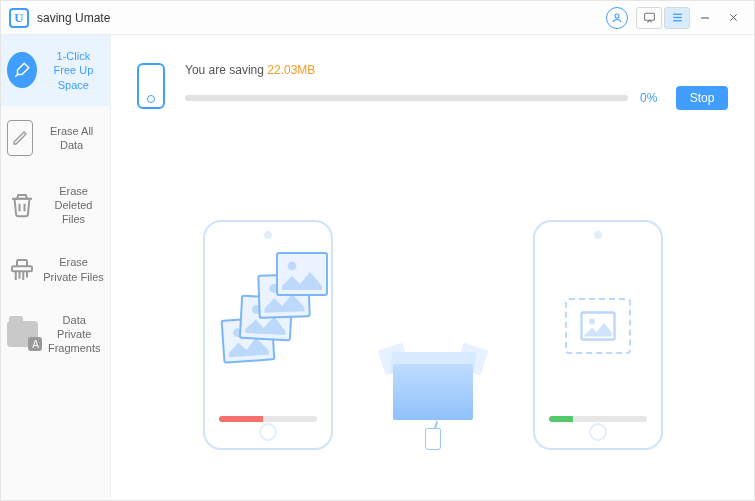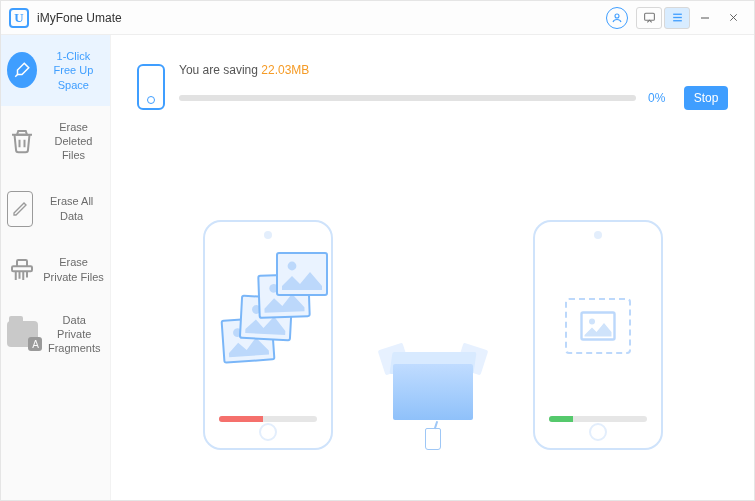--- a/index.html
+++ b/index.html
@@ -19,30 +19,30 @@
   .side-item { display: flex; flex-direction: row; align-items: center; justify-content: center; padding: 14px 6px; font-size: 11px; color: #6b6b6b; text-align: center; line-height: 1.3; cursor: pointer; gap: 6px; }
   .side-item.active { background: #eaf4ff; color: #3f9eff; }
   .side-icon-circle { width: 36px; height: 36px; border-radius: 50%; background: #3f9eff; display:flex; align-items:center; justify-content:center; color:#fff; }
   .side-icon-box { width: 28px; height: 36px; border: 1.5px solid #9a9a9a; border-radius: 4px; position: relative; color:#9a9a9a; display:flex;align-items:center;justify-content:center; }
   .side-icon-trash { width: 30px; height: 30px; position: relative; color:#9a9a9a; }
   .side-icon-shred { width: 30px; height: 30px; color:#9a9a9a; display:flex;align-items:center;justify-content:center; }
   .side-icon-folder { width: 32px; height: 26px; background:#c9c9c9; border-radius:4px; position:relative; }
   .side-icon-folder::before { content:""; position:absolute; top:-5px; left:2px; width:14px; height:6px; background:#c9c9c9; border-radius:2px 2px 0 0; }
   .side-icon-folder .badge { position:absolute; right:-4px; bottom:-4px; width:14px; height:14px; background:#9a9a9a; border-radius:3px; display:flex;align-items:center;justify-content:center; color:#fafafa; font-size:10px; }
   .main { flex: 1; padding: 28px 26px 12px 26px; position: relative; }
-  .progress-row { display: flex; align-items: flex-end; gap: 14px; }
+  .progress-row { display: flex; align-items: flex-start; gap: 20px; }
   .phone-mini { width: 28px; height: 46px; border: 2px solid #3f9eff; border-radius: 6px; position: relative; }
   .phone-mini::after { content:""; position:absolute; bottom:4px; left:50%; transform:translateX(-50%); width:6px; height:6px; border:1.5px solid #3f9eff; border-radius:50%; }
   .progress-col { flex:1; }
   .saving-text { font-size: 12px; color:#555; margin-bottom: 9px; }
   .saving-text .amount { color: #f59b26; }
   .bar-row { display:flex; align-items:center; gap:12px; }
   .progress-bar { flex:1; height:6px; background:#e2e2e2; border-radius:3px; }
   .pct { font-size:12px; color:#3f9eff; min-width:24px; }
-  .stop-btn { background:#3f9eff; color:#fff; font-size:12px; border:none; border-radius:4px; width:44px; height:24px; cursor:pointer; }
+  .stop-btn { background:#3f9eff; color:#fff; font-size:12px; border:none; border-radius:4px; width:52px; height:24px; cursor:pointer; }
   .illustration { position:relative; margin-top: 60px; height: 280px; display:flex; align-items:flex-end; justify-content:center; gap: 40px; }
   .phone-big { width: 130px; height: 230px; border: 2px solid #cfe3fb; border-radius: 18px; background:#fff; position:relative; display:flex; flex-direction:column; align-items:center; justify-content: space-between; padding: 30px 14px 16px 14px; }
   .phone-big::before { content:""; position:absolute; top:9px; left:50%; transform:translateX(-50%); width:8px; height:8px; background:#e3eefc; border-radius:50%; }
   .phone-big::after { content:""; position:absolute; bottom:7px; left:50%; transform:translateX(-50%); width:14px; height:14px; border:2px solid #e3eefc; border-radius:50%; }
   .photo-stack { position:relative; width:80px; height:110px; }
   .photo { position:absolute; width:52px; height:44px; background:#eaf3ff; border:2px solid #7ab6f8; border-radius:3px; display:flex; align-items:center; justify-content:center; }
   .photo svg { width:100%; height:100%; }
   .photo.p1 { top:66px; left:-6px; transform:rotate(-4deg); }
   .photo.p2 { top:44px; left:12px; transform:rotate(3deg); }
   .photo.p3 { top:22px; left:30px; transform:rotate(-2deg); }
@@ -60,21 +60,21 @@
   .box-flap-r { position:absolute; top:4px; right:-2px; width:26px; height:26px; background:#e7f1ff; transform:rotate(18deg); border-radius:2px; }
   .drink { width:16px; height:22px; border:1.5px solid #9ec7f6; border-radius:2px 2px 3px 3px; margin-top:8px; position:relative; }
   .drink::after{ content:""; position:absolute; top:-8px; left:50%; width:1.5px; height:8px; background:#9ec7f6; transform: translateX(2px) rotate(18deg); }
 </style>
 </head>
 <body>
 
 <div class="window">
   <div class="titlebar">
     <div class="logo-badge">U</div>
-    <div class="title-text">iMyFone Umate</div>
+    <div class="title-text">saving Umate</div>
     <div class="titlebar-spacer"></div>
     <div class="avatar-circle title-btn">
       <svg viewBox="0 0 24 24" fill="none" stroke="#3f9eff" stroke-width="2.2">
           <circle cx="12" cy="8" r="4"></circle>
           <path d="M4 20c1.5-4 6-5 8-5s6.5 1 8 5"></path>
         </svg>
     </div>
     <div class="title-btn box">
       <svg width="13" height="13" viewBox="0 0 24 24" fill="none" stroke="#777" stroke-width="2">
           <rect x="3" y="4" width="18" height="13" rx="2"></rect>
@@ -107,38 +107,38 @@
         <div class="side-icon-circle">
           <svg width="18" height="18" viewBox="0 0 24 24" fill="none" stroke="#fff" stroke-width="2">
               <path d="M15 3l6 6-9 9H6v-6z"></path>
               <path d="M6 18l-3 3"></path>
             </svg>
         </div>
         <span style="white-space:pre-line">1-Click
 Free Up Space</span>
       </div>
       <div class="side-item">
+        <div class="side-icon-box">
+          <svg width="16" height="16" viewBox="0 0 24 24" fill="none" stroke="currentColor" stroke-width="2">
+              <path d="M3 18L18 3l3 3L6 21H3z"></path>
+            </svg>
+        </div>
+        <span>Erase All Data</span>
+      </div>
+      <div class="side-item">
         <div class="side-icon-trash">
           <svg width="30" height="30" viewBox="0 0 24 24" fill="none" stroke="#9a9a9a" stroke-width="1.6">
               <path d="M4 7h16"></path>
               <path d="M6 7l1.2 12a2 2 0 0 0 2 2h5.6a2 2 0 0 0 2-2L18 7"></path>
               <path d="M9 4h6l1 3H8z"></path>
               <line x1="10" y1="11" x2="10" y2="17"></line>
               <line x1="14" y1="11" x2="14" y2="17"></line>
             </svg>
         </div>
         <span>Erase Deleted Files</span>
-      </div>
-      <div class="side-item">
-        <div class="side-icon-box">
-          <svg width="16" height="16" viewBox="0 0 24 24" fill="none" stroke="currentColor" stroke-width="2">
-              <path d="M3 18L18 3l3 3L6 21H3z"></path>
-            </svg>
-        </div>
-        <span>Erase All Data</span>
       </div>
       <div class="side-item">
         <div class="side-icon-shred">
           <svg width="30" height="30" viewBox="0 0 24 24" fill="none" stroke="#9a9a9a" stroke-width="1.6">
               <rect x="4" y="9" width="16" height="4" rx="1"></rect>
               <path d="M8 9V5a1 1 0 0 1 1-1h6a1 1 0 0 1 1 1v4"></path>
               <line x1="7" y1="13" x2="7" y2="20"></line>
               <line x1="10" y1="13" x2="10" y2="19"></line>
               <line x1="13" y1="13" x2="13" y2="20"></line>
               <line x1="16" y1="13" x2="16" y2="18"></line>

